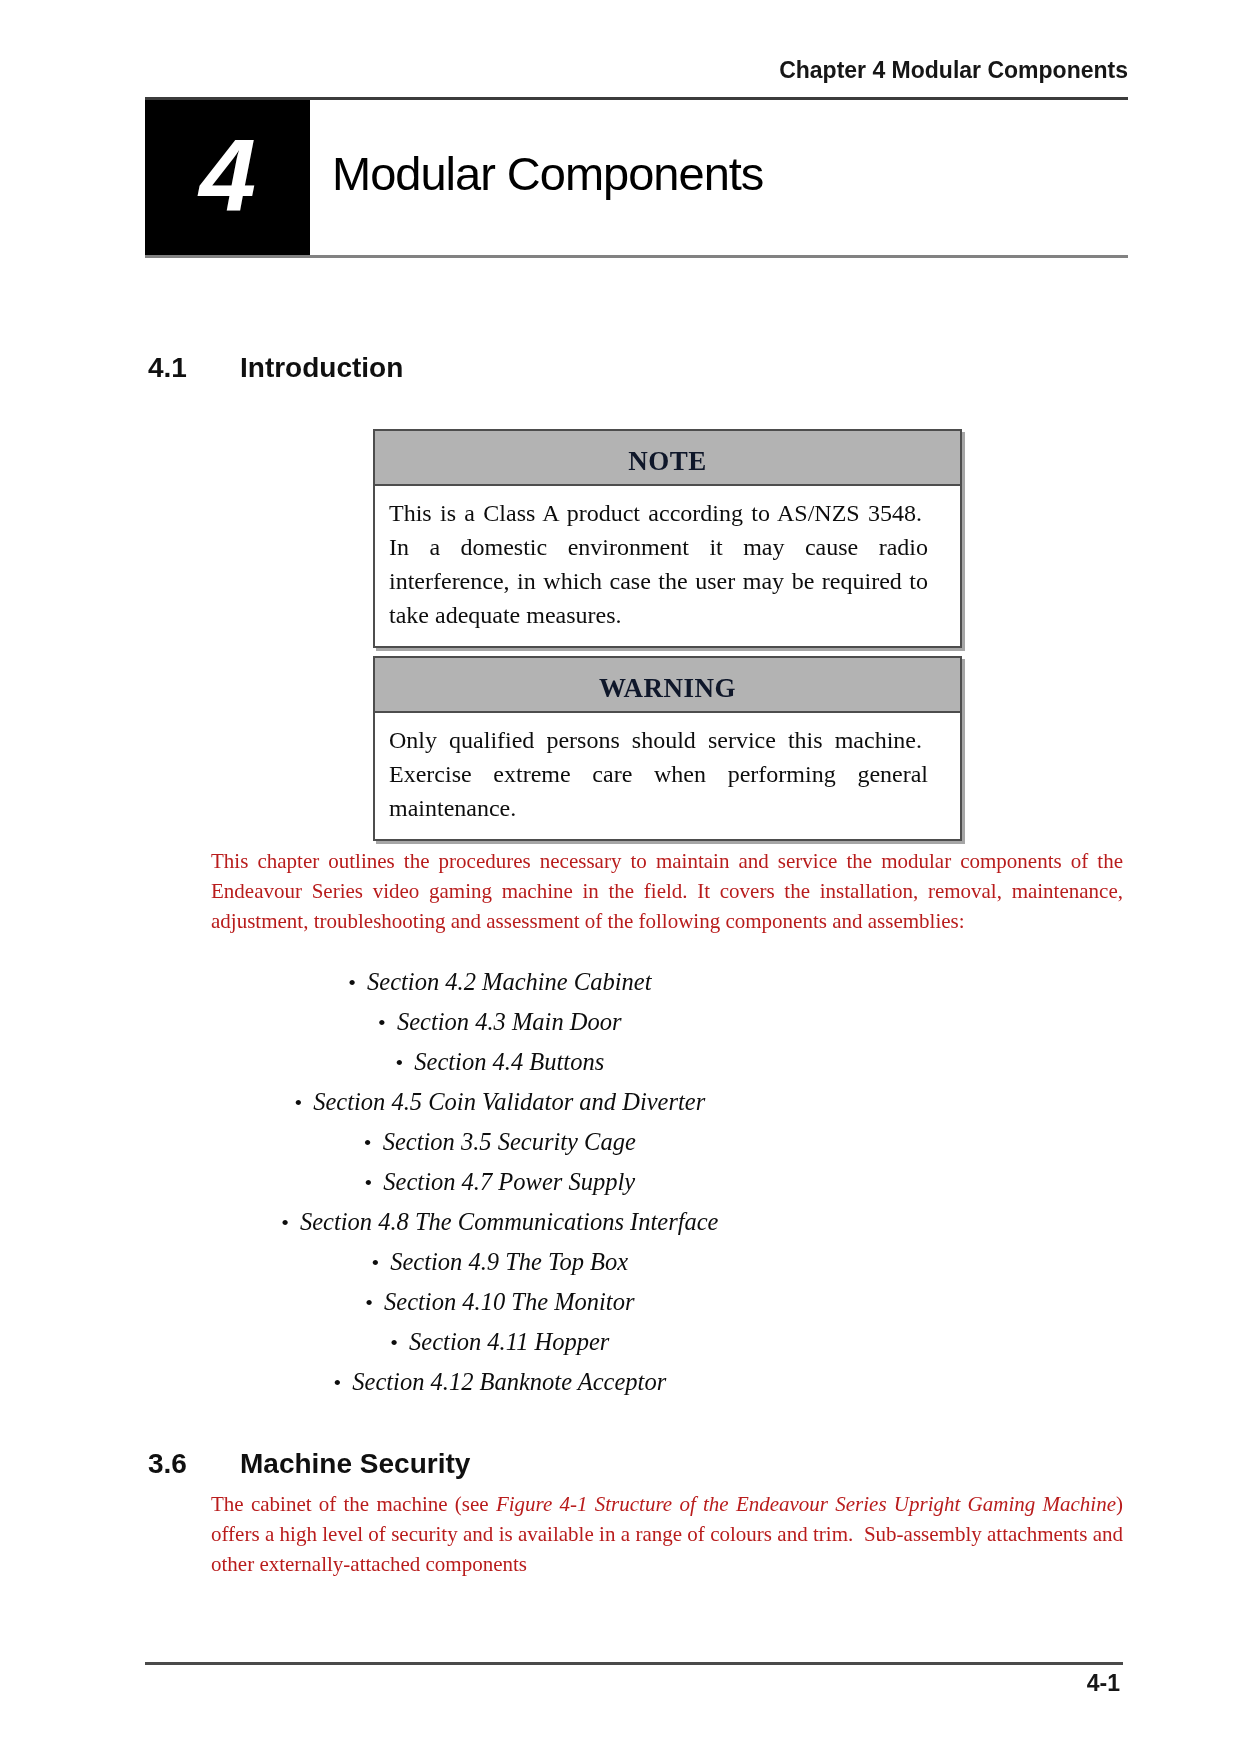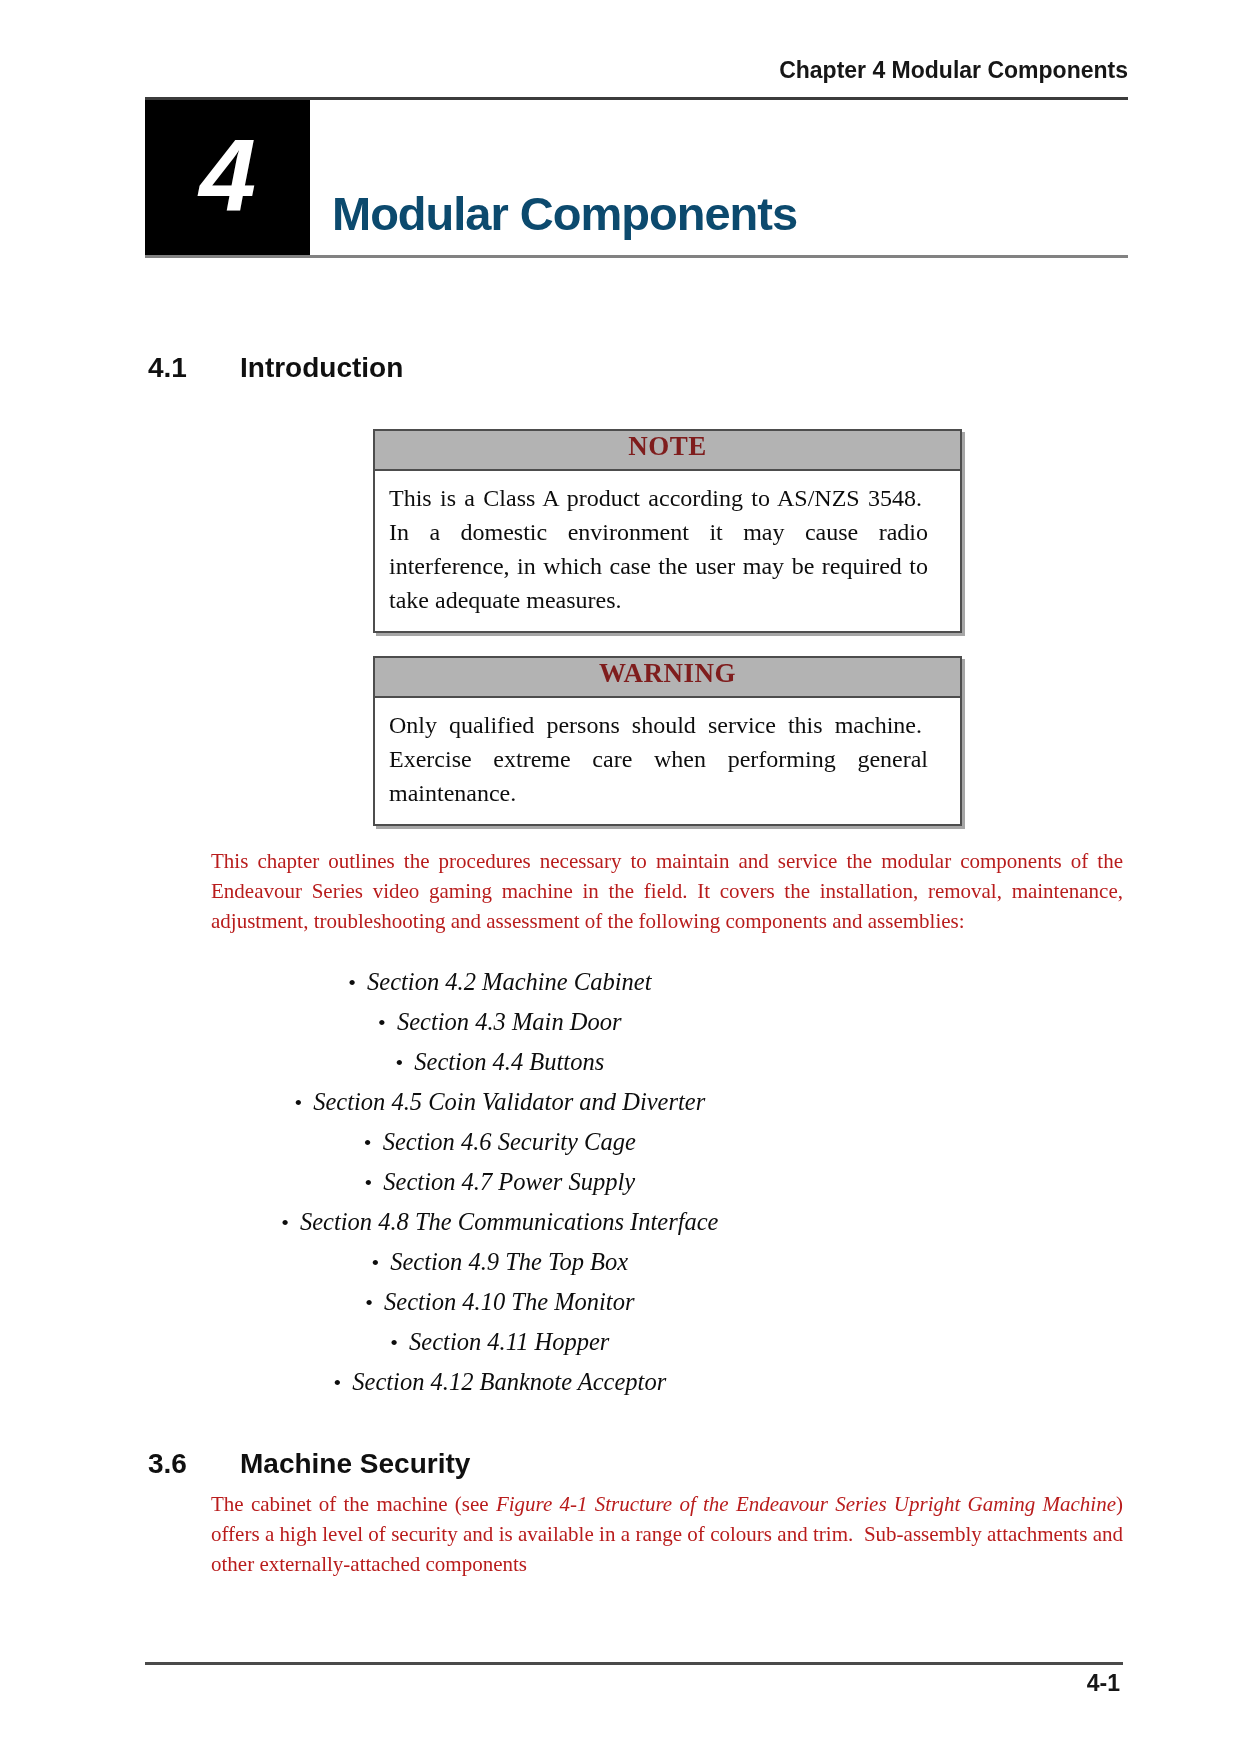--- a/index.html
+++ b/index.html
@@ -39,21 +39,21 @@
   }
   .chapter-box .chapter-number {
     font-family:"Liberation Sans", sans-serif;
     font-weight:bold; font-style:italic;
     font-size:102px; color:#ffffff; line-height:1;
     padding-bottom:8px;
   }
   .chapter-title {
     position:absolute; left:332px; top:146px;
     font-family:"Liberation Sans", sans-serif;
-    font-weight:bold; font-size:47px; letter-spacing:-1px; color:#0c4a6e;margin-top:40px;
+    font-weight:normal; font-size:47px; letter-spacing:-1px; color:#000000;
   }
   .title-rule {
     position:absolute; left:145px; right:112px; top:255px;
     height:3px; background:#828282;
   }
   
   .section-heading {
     position:absolute; left:148px;
     font-family:"Liberation Sans", sans-serif;
     font-weight:bold; font-size:28px; color:#101010;
@@ -70,23 +70,23 @@
     box-shadow:3px 3px 0 #a6a6a6;
   }
   #note-box    { top:429px; }
   #warning-box { top:656px; }
   .callout-header {
     background:#b3b3b3;
     border-bottom:2px solid #4d4d4d;
     text-align:center;
     font-family:"Liberation Serif", serif;
     font-weight:bold; font-size:27px;
-    padding:0 0 7px 0;
+    padding:15px 0 7px 0;
     letter-spacing:0.5px;
-    color:#7f1d1d;
+    color:#0f172a;
   }
   .callout-body {
     padding:10px 32px 14px 14px;
     font-family:"Liberation Serif", serif;
     font-size:24px; line-height:34px;
     text-align:justify; color:#0d0d0d;
   }
   
   .body-paragraph {
     position:absolute; left:211px; width:912px;
@@ -142,21 +142,21 @@
     <div class="callout-body">Only qualified persons should service this machine.&nbsp; Exercise extreme care when performing general maintenance.</div>
   </div>
 
   <div class="body-paragraph" id="intro-paragraph">This chapter outlines the procedures necessary to maintain and service the modular components of the Endeavour Series video gaming machine in the field.&nbsp;It covers the installation, removal, maintenance, adjustment, troubleshooting and assessment of the following components and assemblies:</div>
 
   <ul class="bullet-list">
     <li class="bullet-item"><span class="dot">•</span><span>Section 4.2 Machine Cabinet</span></li>
     <li class="bullet-item"><span class="dot">•</span><span>Section 4.3 Main Door</span></li>
     <li class="bullet-item"><span class="dot">•</span><span>Section 4.4 Buttons</span></li>
     <li class="bullet-item"><span class="dot">•</span><span>Section 4.5 Coin Validator and Diverter</span></li>
-    <li class="bullet-item"><span class="dot">•</span><span>Section 4.6 Security Cage</span></li>
+    <li class="bullet-item"><span class="dot">•</span><span>Section 3.5 Security Cage</span></li>
     <li class="bullet-item"><span class="dot">•</span><span>Section 4.7 Power Supply</span></li>
     <li class="bullet-item"><span class="dot">•</span><span>Section 4.8 The Communications Interface</span></li>
     <li class="bullet-item"><span class="dot">•</span><span>Section 4.9 The Top Box</span></li>
     <li class="bullet-item"><span class="dot">•</span><span>Section 4.10 The Monitor</span></li>
     <li class="bullet-item"><span class="dot">•</span><span>Section 4.11 Hopper</span></li>
     <li class="bullet-item"><span class="dot">•</span><span>Section 4.12 Banknote Acceptor</span></li>
   </ul>
 
   <div class="section-heading" id="heading-4-2">
     <span class="sec-num">3.6</span><span>Machine Security</span>

